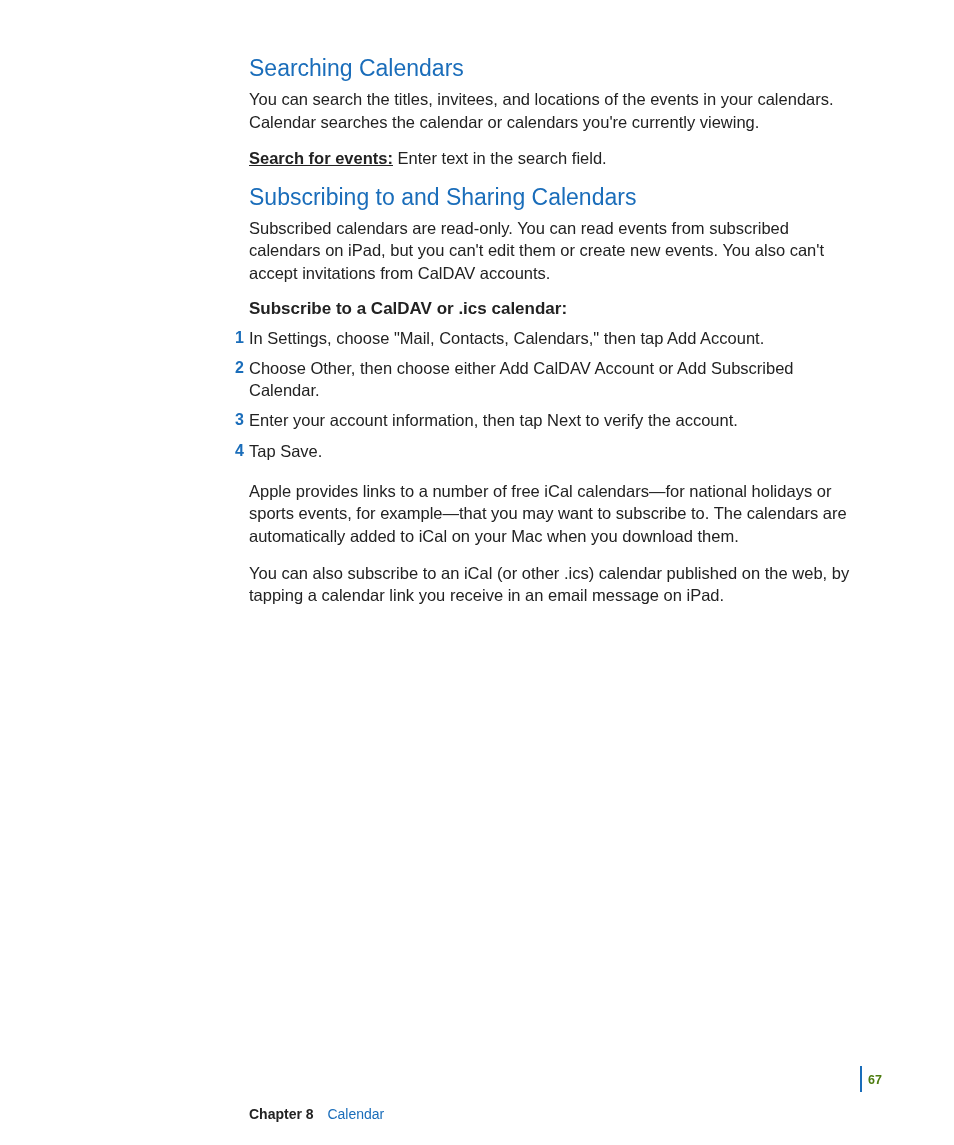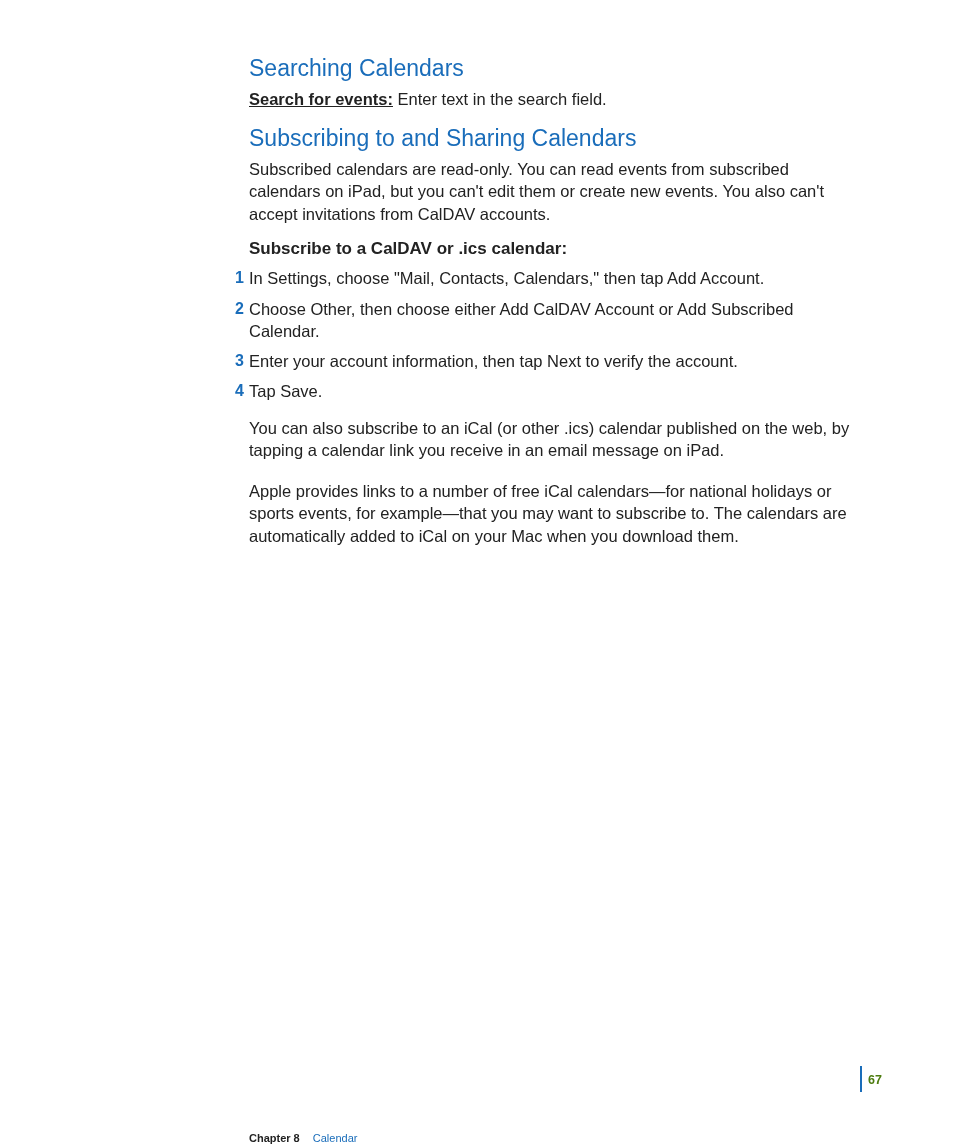--- a/index.html
+++ b/index.html
@@ -59,23 +59,23 @@
     top: 0;
     width: 20px;
     text-align: right;
     color: #1a6dba;
     font-weight: 700;
     font-size: 16px;
   }
   .footer {
     position: absolute;
     left: 249px;
-    top: 1132px;
+    top: 1106px;
     width: 630px;
-    font-size: 11px;
+    font-size: 14px;
     color: #222;
   }
   .footer .chapter-label { font-weight: 700; }
   .footer .chapter-name { color: #1a6dba; margin-left: 10px; }
   .footer-rule {
     position: absolute;
     left: 860px;
     top: 1066px;
     height: 26px;
     border-left: 2px solid #1a6dba;
@@ -88,37 +88,38 @@
     font-weight: 700;
     color: #4d7c0f;
   }
 </style>
 </head>
 <body>
 
 <div class="page">
 
   <h2 class="section-heading">Searching Calendars</h2>
+  <p class="body">You can search the titles, invitees, and locations of the events in your calendars. Calendar searches the calendar or calendars you're currently viewing.</p>
   <p class="body">
     <span class="runin">Search for events:</span><span>  Enter text in the search field.</span>
   </p>
 
   <h2 class="section-heading gap-large">Subscribing to and Sharing Calendars</h2>
   <p class="body">Subscribed calendars are read-only. You can read events from subscribed calendars on iPad, but you can't edit them or create new events. You also can't accept invitations from CalDAV accounts.</p>
 
   <p class="steps-intro">Subscribe to a CalDAV or .ics calendar:</p>
   <ol class="steps">
     <li><span class="num">1</span><span>In Settings, choose "Mail, Contacts, Calendars," then tap Add Account.</span></li>
     <li><span class="num">2</span><span>Choose Other, then choose either Add CalDAV Account or Add Subscribed Calendar.</span></li>
     <li><span class="num">3</span><span>Enter your account information, then tap Next to verify the account.</span></li>
     <li><span class="num">4</span><span>Tap Save.</span></li>
   </ol>
 
+  <p class="body" style="margin-top:18px">Apple provides links to a number of free iCal calendars—for national holidays or sports events, for example—that you may want to subscribe to. The calendars are automatically added to iCal on your Mac when you download them.</p>
   <p class="body">You can also subscribe to an iCal (or other .ics) calendar published on the web, by tapping a calendar link you receive in an email message on iPad.</p>
-  <p class="body" style="margin-top:18px">Apple provides links to a number of free iCal calendars—for national holidays or sports events, for example—that you may want to subscribe to. The calendars are automatically added to iCal on your Mac when you download them.</p>
 
 </div>
 
 <div class="footer">
   <span class="chapter-label">Chapter 8</span>
   <span class="chapter-name">Calendar</span>
 </div>
 <div class="footer-rule"></div>
 <div class="page-number">67</div>
 

